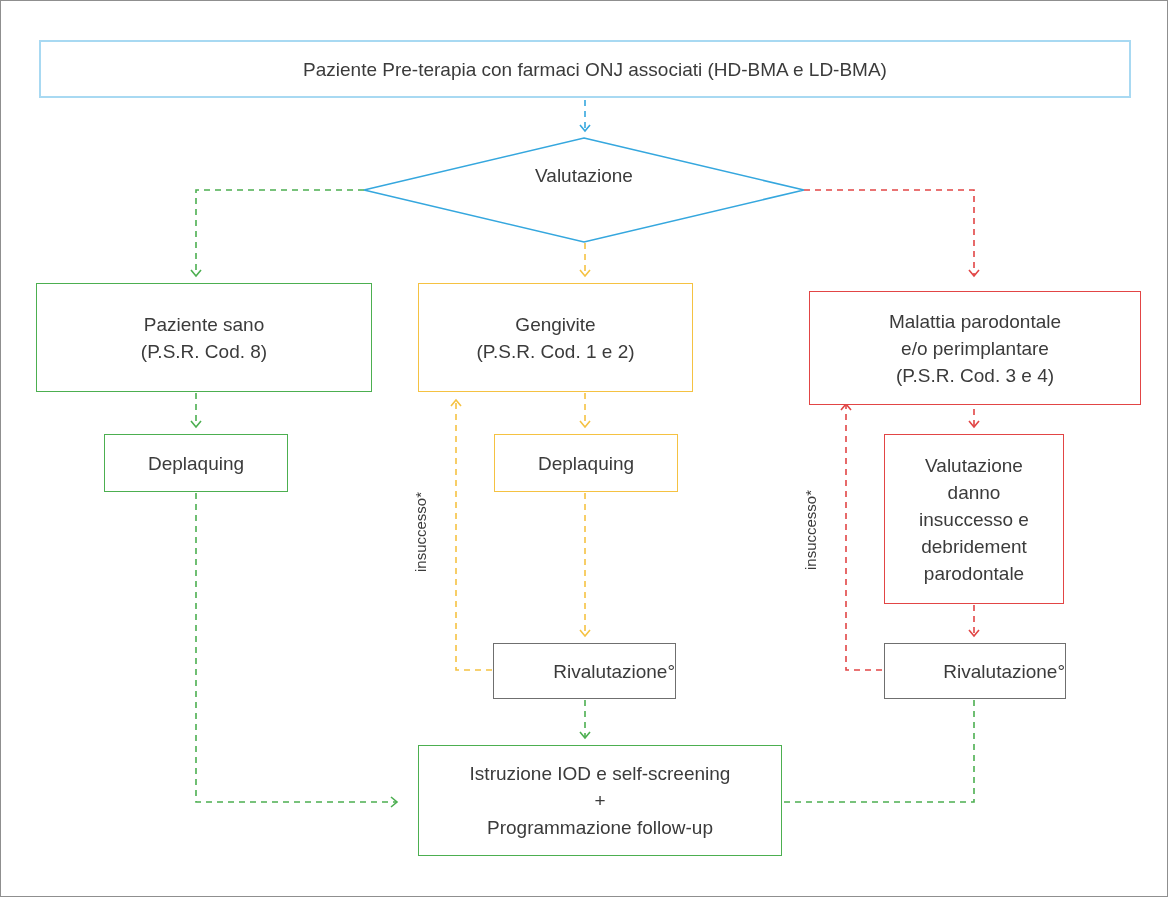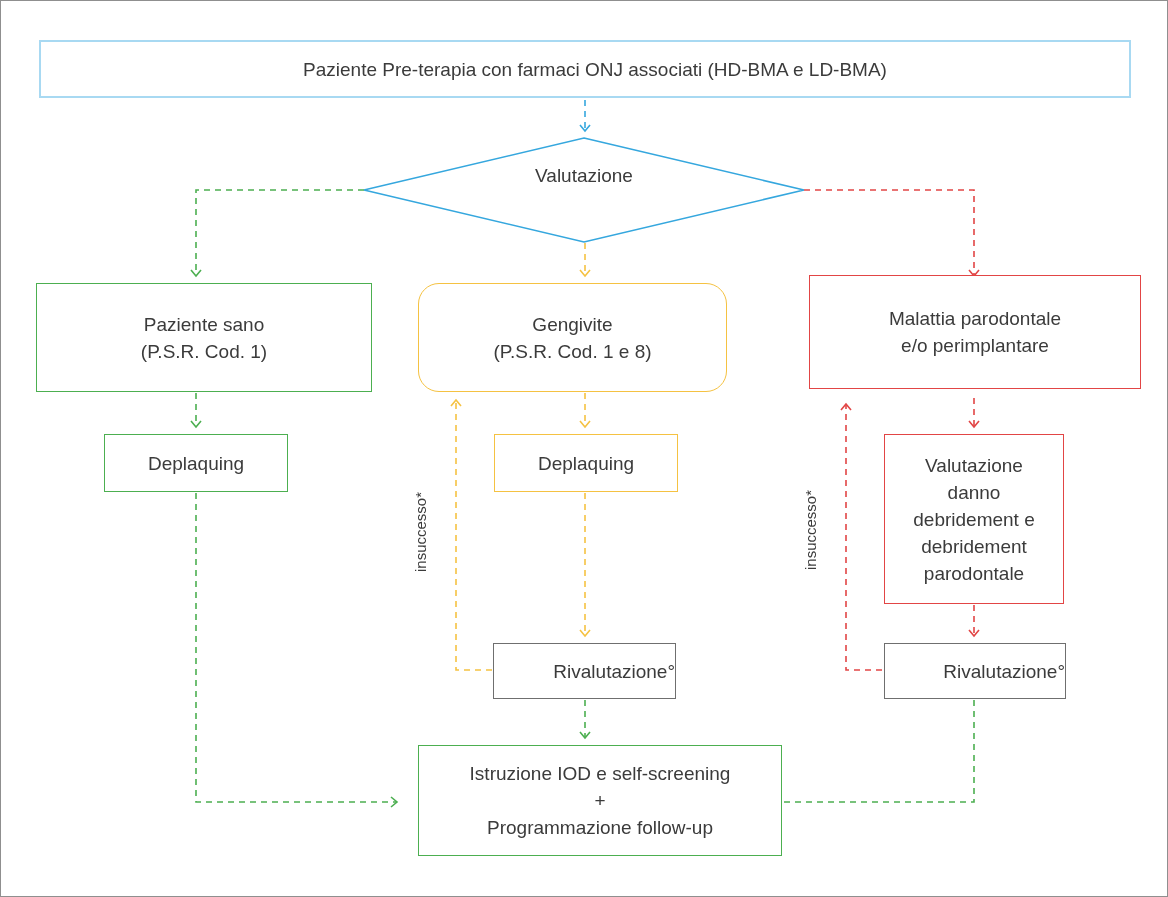--- a/index.html
+++ b/index.html
@@ -78,45 +78,46 @@
   <div class="node b-lightblue" style="left:38px; top:39px; width:1092px; height:58px;padding-left:20px;">
     <span>Paziente Pre-terapia con farmaci ONJ associati (HD-BMA e LD-BMA)</span>
   </div>
 
   <div class="diamond-label">
     <div>Valutazione</div>
   </div>
 
   <div class="node b-green" style="left:27px; top:282px; width:336px; height:109px;margin-left:8px;">
     <div>Paziente sano</div>
-    <div>(P.S.R. Cod. 1)</div>
+    <div>(P.S.R. Cod. 8)</div>
   </div>
 
-  <div class="node b-yellow" style="left:417px; top:282px; width:309px; height:109px;border-radius:21px;">
+  <div class="node b-yellow" style="left:417px; top:282px; width:275px; height:109px;">
     <div>Gengivite</div>
-    <div>(P.S.R. Cod. 1 e 8)</div>
+    <div>(P.S.R. Cod. 1 e 2)</div>
   </div>
 
-  <div class="node b-red" style="left:808px; top:274px; width:332px; height:114px;">
+  <div class="node b-red" style="left:808px; top:290px; width:332px; height:114px;">
     <div>Malattia parodontale</div>
     <div>e/o perimplantare</div>
+    <div>(P.S.R. Cod. 3 e 4)</div>
   </div>
 
   <div class="node b-green" style="left:103px; top:433px; width:184px; height:58px;">
     <span>Deplaquing</span>
   </div>
 
   <div class="node b-yellow" style="left:493px; top:433px; width:184px; height:58px;">
     <span>Deplaquing</span>
   </div>
 
   <div class="node b-red" style="left:883px; top:433px; width:180px; height:170px;">
     <div>Valutazione</div>
     <div>danno</div>
-    <div>debridement e</div>
+    <div>insuccesso e</div>
     <div>debridement</div>
     <div>parodontale</div>
   </div>
 
   <div class="node b-gray" style="left:492px; top:642px; width:183px; height:56px;">
     <span>Rivalutazione°</span>
   </div>
 
   <div class="node b-gray" style="left:883px; top:642px; width:182px; height:56px;">
     <span>Rivalutazione°</span>

